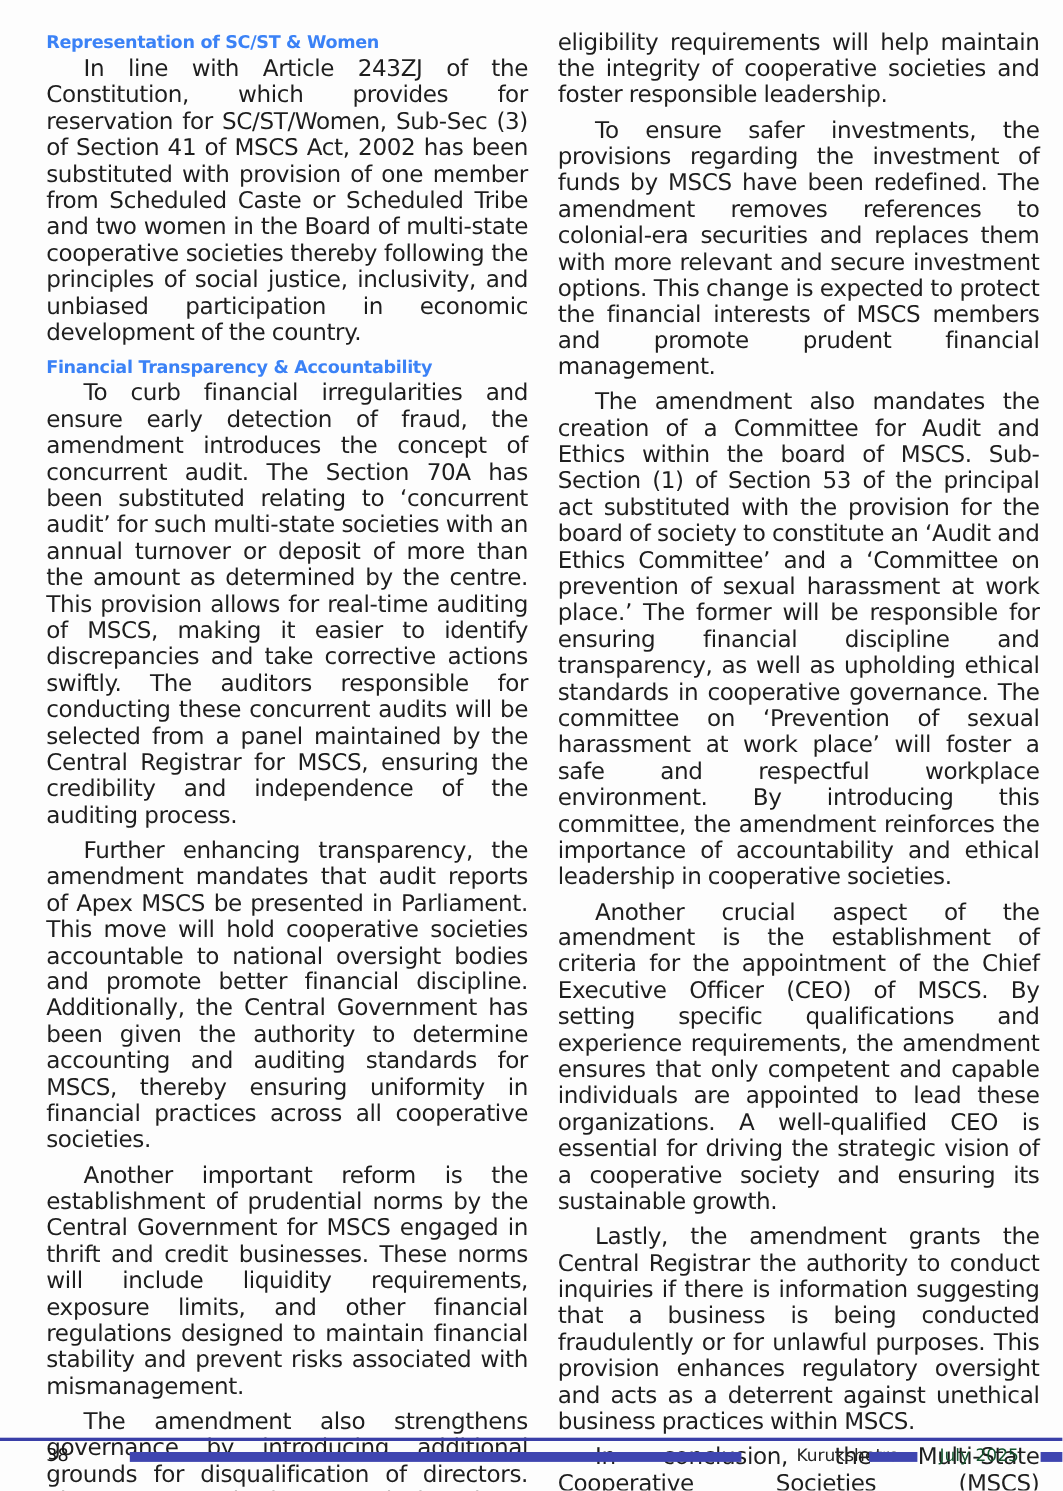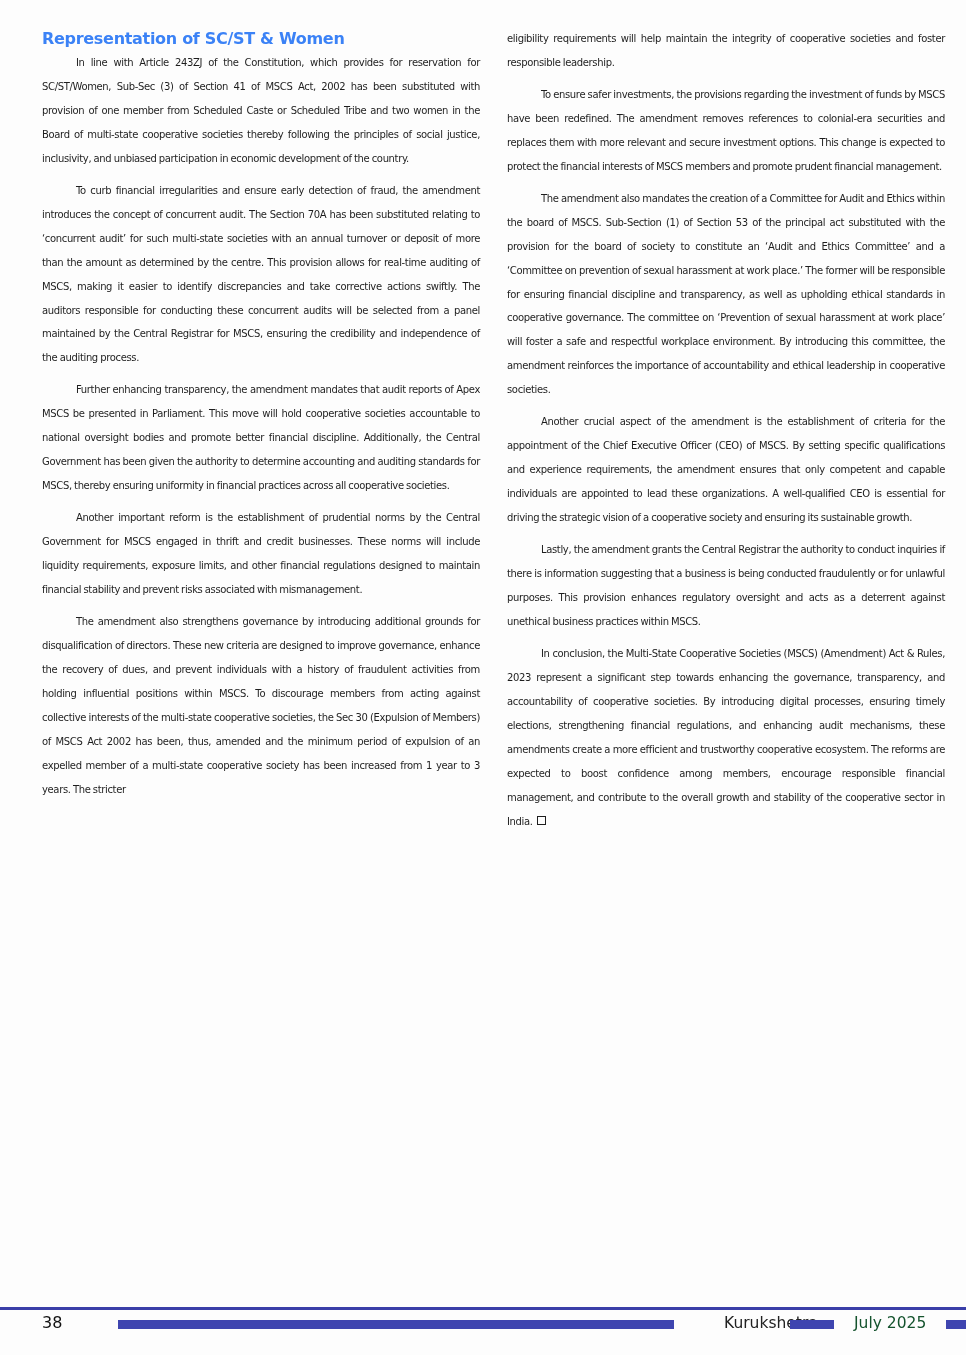--- a/index.html
+++ b/index.html
@@ -9,21 +9,21 @@
     }
     .col { position: absolute; top: 27px; }
     .col-left { left: 42px; width: 438px; }
     .col-right { left: 507px; width: 438px; top: 27px; }
     .heading {
       font-family: "DejaVu Sans", sans-serif;
       font-weight: bold; color: #3b82f6; font-size: 16px; line-height: 24px; margin: 0;
       letter-spacing: -0.3px;
     }
     p {
-      margin: 0 0 8px 0; font-size: 10px; line-height: 23.95px; text-align: justify;
+      margin: 0 0 8px 0; font-size: 21px; line-height: 23.95px; text-align: justify;
       text-indent: 34px; letter-spacing: -0.35px; word-spacing: -0.5px;
     }
     p.cont { text-indent: 0; }
     .col-right p.first { margin-top: 0; }
     .box-icon {
       display: inline-block; width: 9px; height: 9px; border: 1.5px solid #1e1e1e;
       margin-left: 4px; vertical-align: 0; box-sizing: border-box;
     }
     .footer-rule {
       position: absolute; left: 0; top: 1307px; width: 966px; height: 3px; background: #3a3fa8;
@@ -42,20 +42,21 @@
       position: absolute; left: 854px; top: 1313px; font-size: 15.5px; color: #14532d; line-height: 20px;
     }
   </style>
 </head>
 <body>
 
 <div class="col col-left">
   <h2 class="heading">Representation of SC/ST &amp; Women</h2>
   <p>In line with Article 243ZJ of the Constitution, which provides for reservation for SC/ST/Women, Sub-Sec (3) of Section 41 of MSCS Act, 2002 has been substituted with provision of one member from Scheduled Caste or Scheduled Tribe and two women in the Board of multi-state cooperative societies thereby following the principles of social justice, inclusivity, and unbiased participation in economic development of the country.</p>
 
+  <h2 class="heading">Financial Transparency &amp; Accountability</h2>
   <p>To curb financial irregularities and ensure early detection of fraud, the amendment introduces the concept of concurrent audit. The Section 70A has been substituted relating to ‘concurrent audit’ for such multi-state societies with an annual turnover or deposit of more than the amount as determined by the centre. This provision allows for real-time auditing of MSCS, making it easier to identify discrepancies and take corrective actions swiftly. The auditors responsible for conducting these concurrent audits will be selected from a panel maintained by the Central Registrar for MSCS, ensuring the credibility and independence of the auditing process.</p>
   <p>Further enhancing transparency, the amendment mandates that audit reports of Apex MSCS be presented in Parliament. This move will hold cooperative societies accountable to national oversight bodies and promote better financial discipline. Additionally, the Central Government has been given the authority to determine accounting and auditing standards for MSCS, thereby ensuring uniformity in financial practices across all cooperative societies.</p>
   <p>Another important reform is the establishment of prudential norms by the Central Government for MSCS engaged in thrift and credit businesses. These norms will include liquidity requirements, exposure limits, and other financial regulations designed to maintain financial stability and prevent risks associated with mismanagement.</p>
   <p>The amendment also strengthens governance by introducing additional grounds for disqualification of directors. These new criteria are designed to improve governance, enhance the recovery of dues, and prevent individuals with a history of fraudulent activities from holding influential positions within MSCS. To discourage members from acting against collective interests of the multi-state cooperative societies, the Sec 30 (Expulsion of Members) of MSCS Act 2002 has been, thus, amended and the minimum period of expulsion of an expelled member of a multi-state cooperative society has been increased from 1 year to 3 years. The stricter</p>
 </div>
 
 <div class="col col-right">
   <p class="cont first">eligibility requirements will help maintain the integrity of cooperative societies and foster responsible leadership.</p>
   <p>To ensure safer investments, the provisions regarding the investment of funds by MSCS have been redefined. The amendment removes references to colonial-era securities and replaces them with more relevant and secure investment options. This change is expected to protect the financial interests of MSCS members and promote prudent financial management.</p>
   <p>The amendment also mandates the creation of a Committee for Audit and Ethics within the board of MSCS. Sub-Section (1) of Section 53 of the principal act substituted with the provision for the board of society to constitute an ‘Audit and Ethics Committee’ and a ‘Committee on prevention of sexual harassment at work place.’ The former will be responsible for ensuring financial discipline and transparency, as well as upholding ethical standards in cooperative governance. The committee on ‘Prevention of sexual harassment at work place’ will foster a safe and respectful workplace environment. By introducing this committee, the amendment reinforces the importance of accountability and ethical leadership in cooperative societies.</p>

